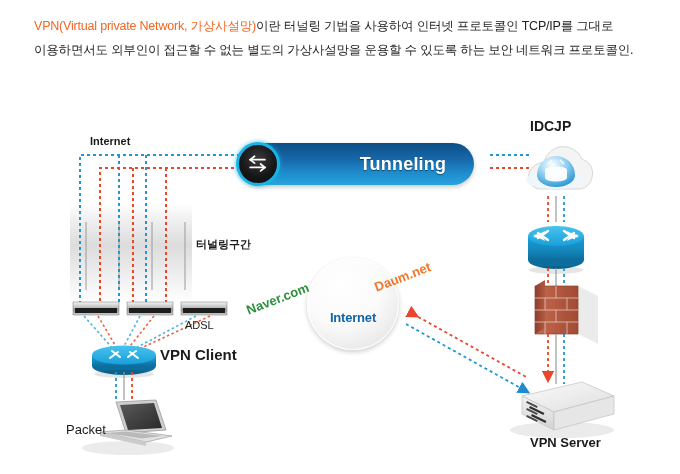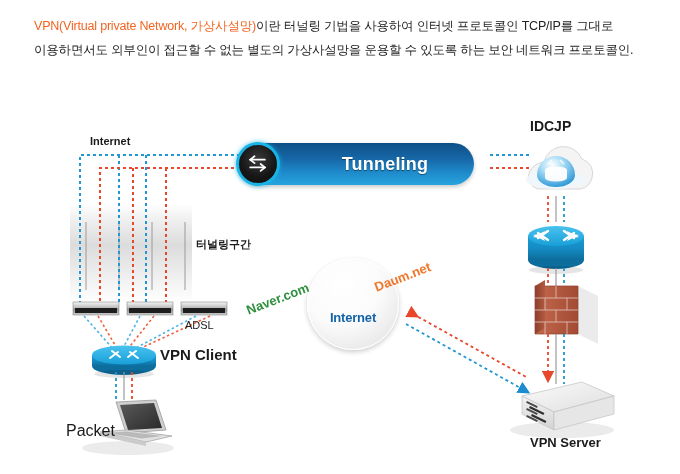--- a/index.html
+++ b/index.html
@@ -78,21 +78,21 @@
     left: 238px;
     top: 25px;
     width: 236px;
     height: 42px;
     border-radius: 21px;
     background: linear-gradient(to bottom, #0d4f86 0%, #1767a8 38%, #1f8ccc 72%, #27a4de 100%);
     box-shadow: 0 2px 4px rgba(0,0,0,0.22);
   }
   #tunnel-pill-text {
     position: absolute;
-    left: 58px;
+    left: 76px;
     top: 0;
     width: 178px;
     height: 58px;
     line-height: 42px;
     text-align: center;
     color: #ffffff;
     font-size: 18px;
     font-weight: bold;
     letter-spacing: 0.2px;
     text-shadow: 0 1px 1px rgba(0,0,0,0.45);
@@ -455,19 +455,19 @@
 
     <div id="inet-bubble"></div>
     <div id="inet-label">Internet</div>
     <div id="naver-tag">Naver.com</div>
     <div id="daum-tag">Daum.net</div>
 
     <div class="dlabel" style="left:90px;  top:17px;">Internet</div>
     <div class="dlabel" style="left:196px; top:119px;">터널링구간</div>
     <div class="dlabel plain" style="left:185px; top:183px;">ADSL</div>
     <div class="dlabel" style="left:160px; top:228px; font-size:15px;">VPN Client</div>
-    <div class="dlabel plain" style="left:66px;  top:286px; font-size:16px;">Packet</div>
+    <div class="dlabel plain" style="left:66px;  top:286px; font-size:13px;">Packet</div>
     <div class="dlabel" style="left:530px; top:0px;  font-size:14px;">IDCJP</div>
     <div class="dlabel" style="left:530px; top:317px; font-size:13px;">VPN Server</div>
 
 
   </div>
 </div>
 
 </body></html>

